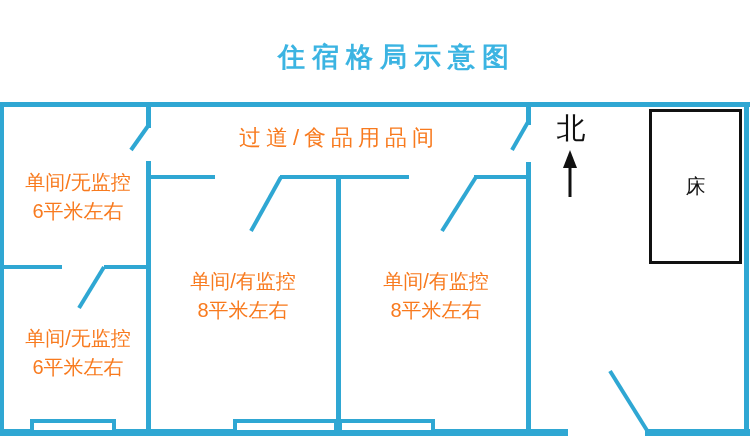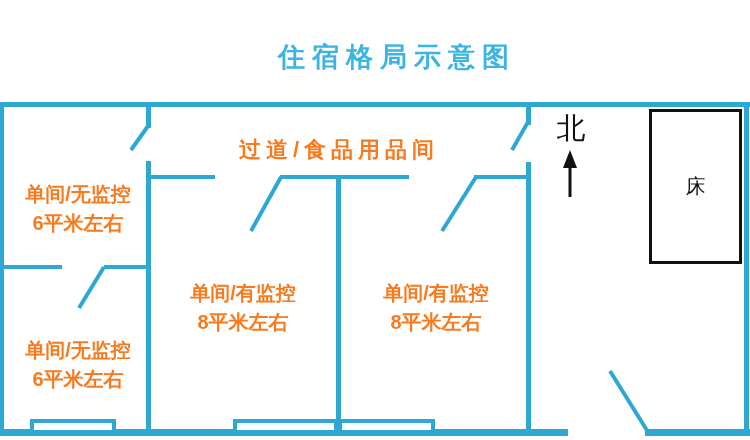--- a/index.html
+++ b/index.html
@@ -4,22 +4,22 @@
 <style>
   html,body{margin:0;padding:0;background:#ffffff;}
   #stage{
     position:relative;width:750px;height:440px;overflow:hidden;background:#fff;
     font-family:"Liberation Sans","DejaVu Sans",sans-serif;
   }
   .wall{position:absolute;background:var(--wall,#2FA7D3);}
   .window{position:absolute;border:4px solid var(--wall,#2FA7D3);background:#fff;box-sizing:border-box;}
   #doors{position:absolute;left:0;top:0;width:750px;height:440px;pointer-events:none;}
   .label{
-    position:absolute;color:var(--label,#F87A1E);font-weight:bold;
-    font-size:20px;line-height:29px;text-align:center;white-space:nowrap;margin-top:12px;
+    position:absolute;color:var(--label,#F87A1E);font-weight:normal;
+    font-size:20px;line-height:29px;text-align:center;white-space:nowrap;
   }
   #title{
     position:absolute;left:0;top:41px;width:750px;text-align:center;
     color:var(--title,#3BB4E2);font-size:27px;line-height:32px;font-weight:bold;
     letter-spacing:7px;white-space:nowrap;padding-left:22px;
   }
   #corridor-label{position:absolute;left:146px;top:123px;width:386px;font-size:22px;letter-spacing:5px;}
   #room-top-left-label{left:0;top:168px;width:156px;}
   #room-bottom-left-label{left:0;top:324px;width:156px;}
   #room-middle-1-label{left:157px;top:267px;width:172px;}

